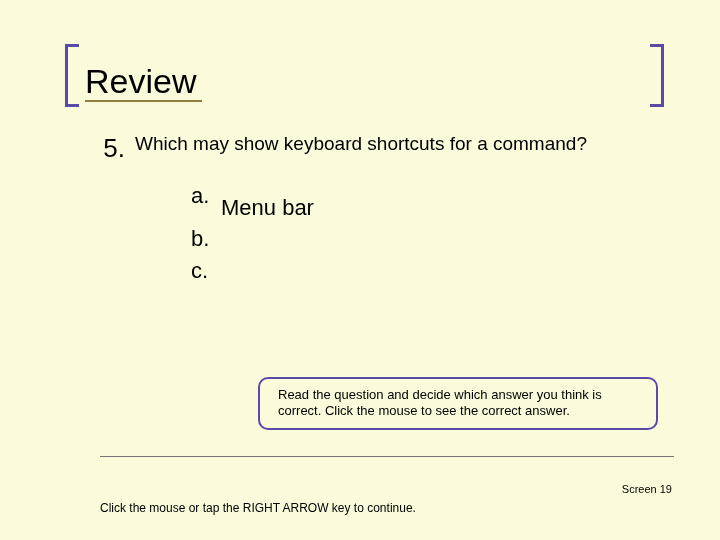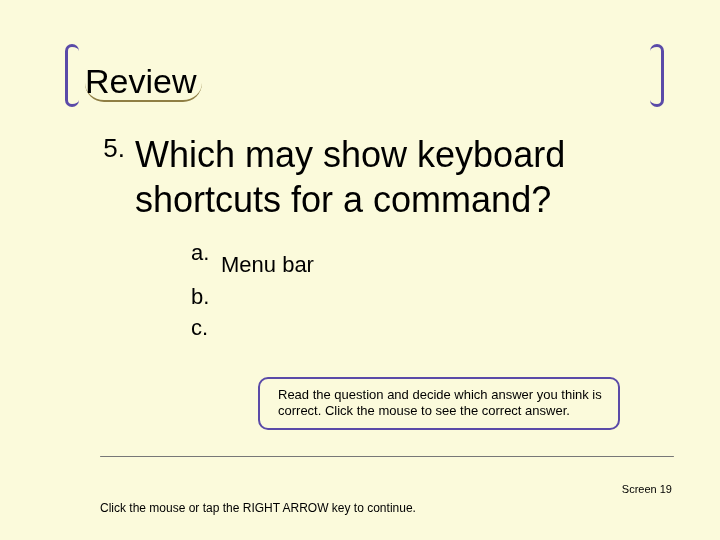--- a/index.html
+++ b/index.html
@@ -1,15 +1,15 @@
 <!DOCTYPE html>
 <html><head>
 <meta charset="utf-8">
 <style>
-  * { margin: 0; padding: 0; box-sizing: border-box; border-radius: 23px; }
+  * { margin: 0; padding: 0; box-sizing: border-box; }
   body {
     width: 720px;
     height: 540px;
     background: #fbfadb;
     font-family: Arial, Helvetica, sans-serif;
     color: #000;
     position: relative;
     overflow: hidden;
   }
   .slide {
@@ -62,21 +62,21 @@
   .q-row { display: flex; }
   .q-num {
     width: 40px;
     font-size: 26px;
     text-align: right;
     padding-right: 10px;
     line-height: 1.25;
   }
   .q-text {
     flex: 1;
-    font-size: 36px;
+    font-size: 19px;
     line-height: 1.25;
   }
   .options {
     margin-top: 16px;
     margin-left: 96px;
   }
   .opt-row { display: flex; margin-bottom: 2px; }
   .opt-letter {
     width: 30px;
     font-size: 22px;
@@ -85,21 +85,21 @@
   }
   .opt-text {
     font-size: 22px;
     line-height: 1.35;
     margin-top: 12px;
   }
   .hint-box {
     position: absolute;
     top: 377px;
     left: 258px;
-    width: 362px;
+    width: 400px;
     border: 2px solid #5a4aa8;
     border-radius: 10px;
     padding: 8px 12px 8px 18px;
     font-size: 13px;
     line-height: 1.25;
     background: transparent;
   }
   .footer-line {
     position: absolute;
     left: 100px;

